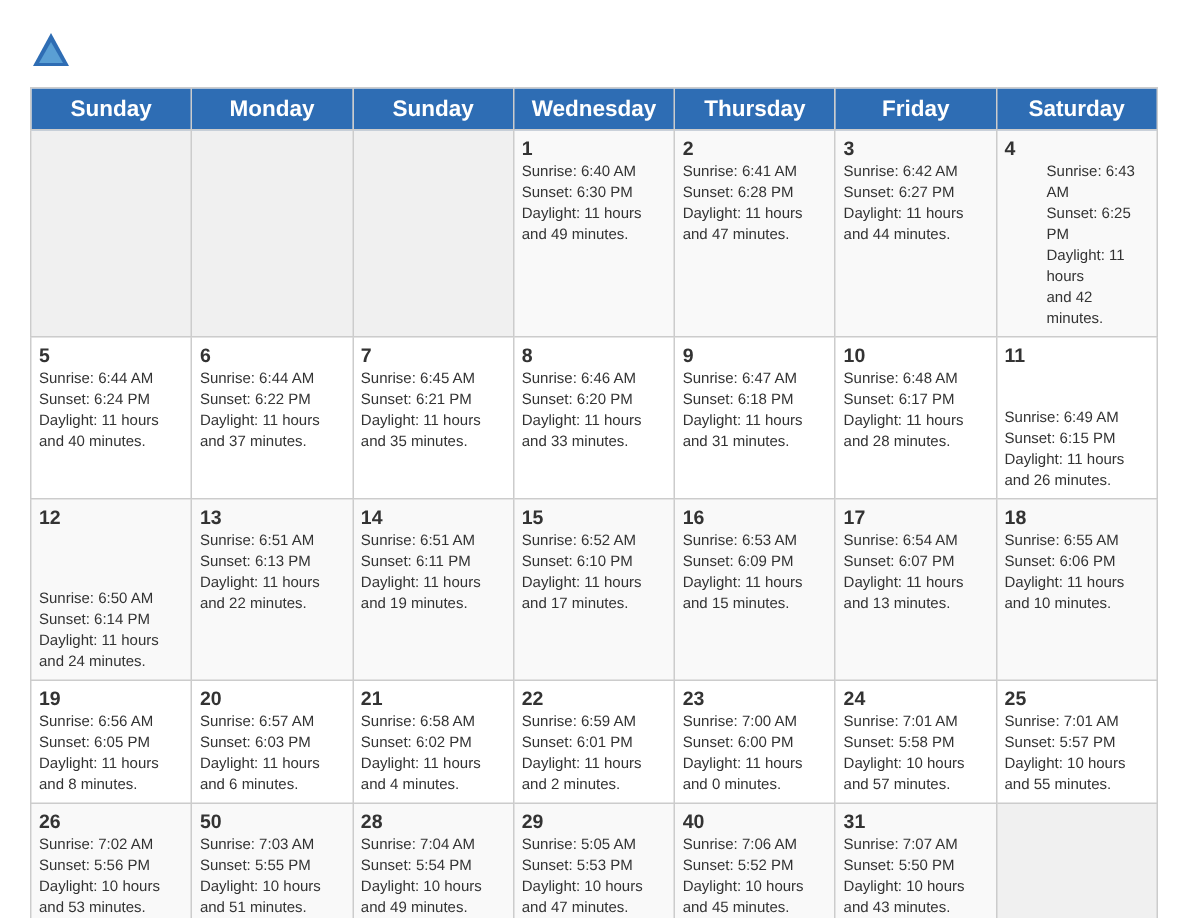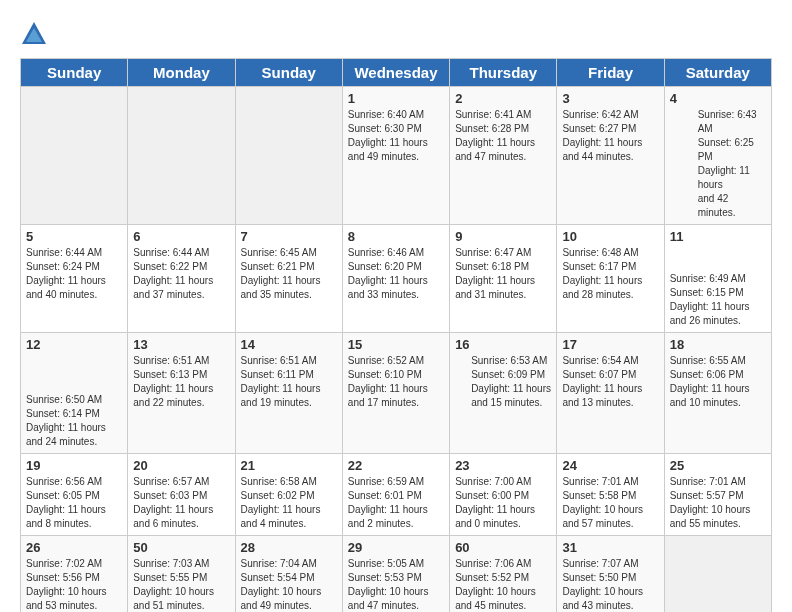--- a/index.html
+++ b/index.html
@@ -241,21 +241,21 @@
           </td>
           <td>
             <span class="day-number">15</span>
             <div class="day-info" style="white-space: pre-line;">Sunrise: 6:52 AM
 Sunset: 6:10 PM
 Daylight: 11 hours
 and 17 minutes.</div>
           </td>
           <td>
             <span class="day-number">16</span>
-            <div class="day-info" style="white-space: pre-line; margin-left: 16px;">Sunrise: 6:53 AM
+            <div class="day-info" style="white-space: pre-line;">Sunrise: 6:53 AM
 Sunset: 6:09 PM
 Daylight: 11 hours
 and 15 minutes.</div>
           </td>
           <td>
             <span class="day-number">17</span>
             <div class="day-info" style="white-space: pre-line;">Sunrise: 6:54 AM
 Sunset: 6:07 PM
 Daylight: 11 hours
 and 13 minutes.</div>
@@ -342,21 +342,21 @@
 and 49 minutes.</div>
           </td>
           <td>
             <span class="day-number">29</span>
             <div class="day-info" style="white-space: pre-line;">Sunrise: 5:05 AM
 Sunset: 5:53 PM
 Daylight: 10 hours
 and 47 minutes.</div>
           </td>
           <td>
-            <span class="day-number">60</span>
+            <span class="day-number">40</span>
             <div class="day-info" style="white-space: pre-line;">Sunrise: 7:06 AM
 Sunset: 5:52 PM
 Daylight: 10 hours
 and 45 minutes.</div>
           </td>
           <td>
             <span class="day-number">31</span>
             <div class="day-info" style="white-space: pre-line;">Sunrise: 7:07 AM
 Sunset: 5:50 PM
 Daylight: 10 hours

